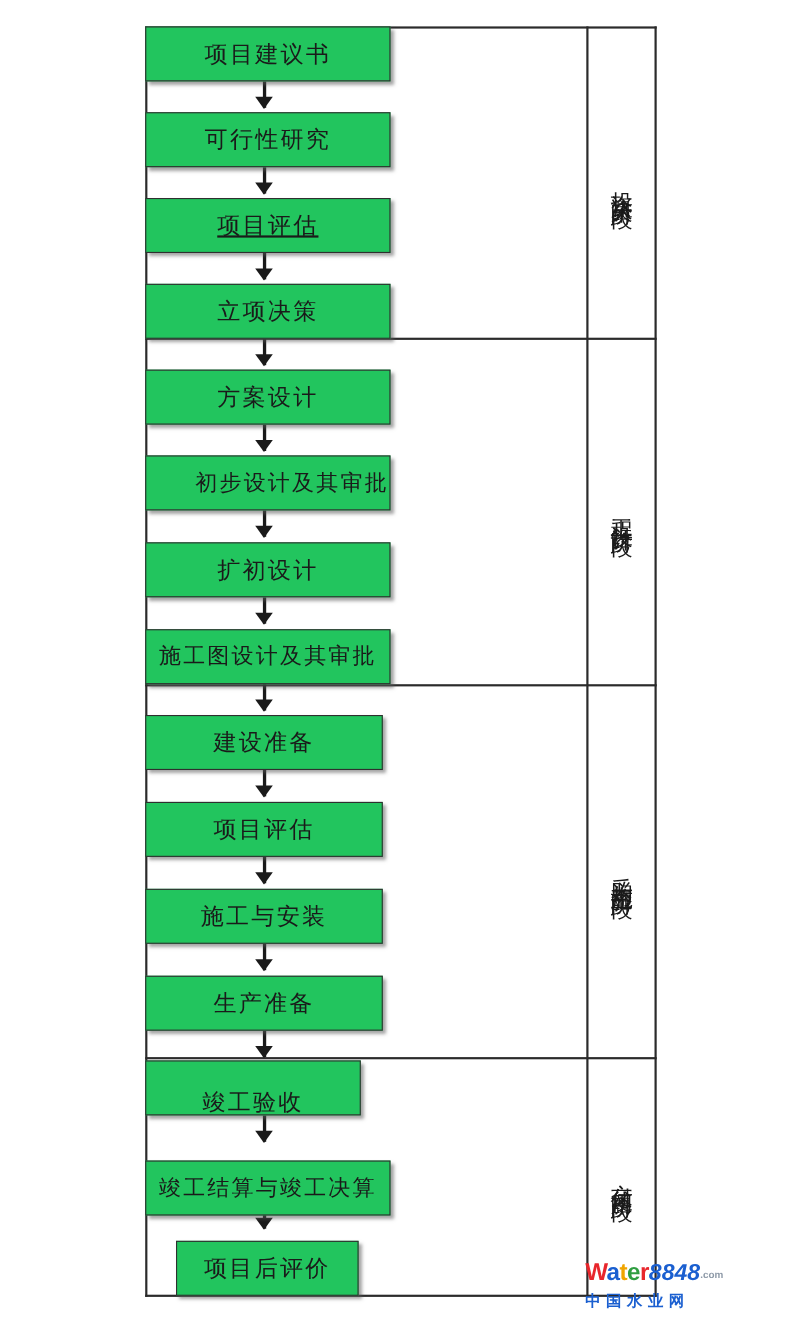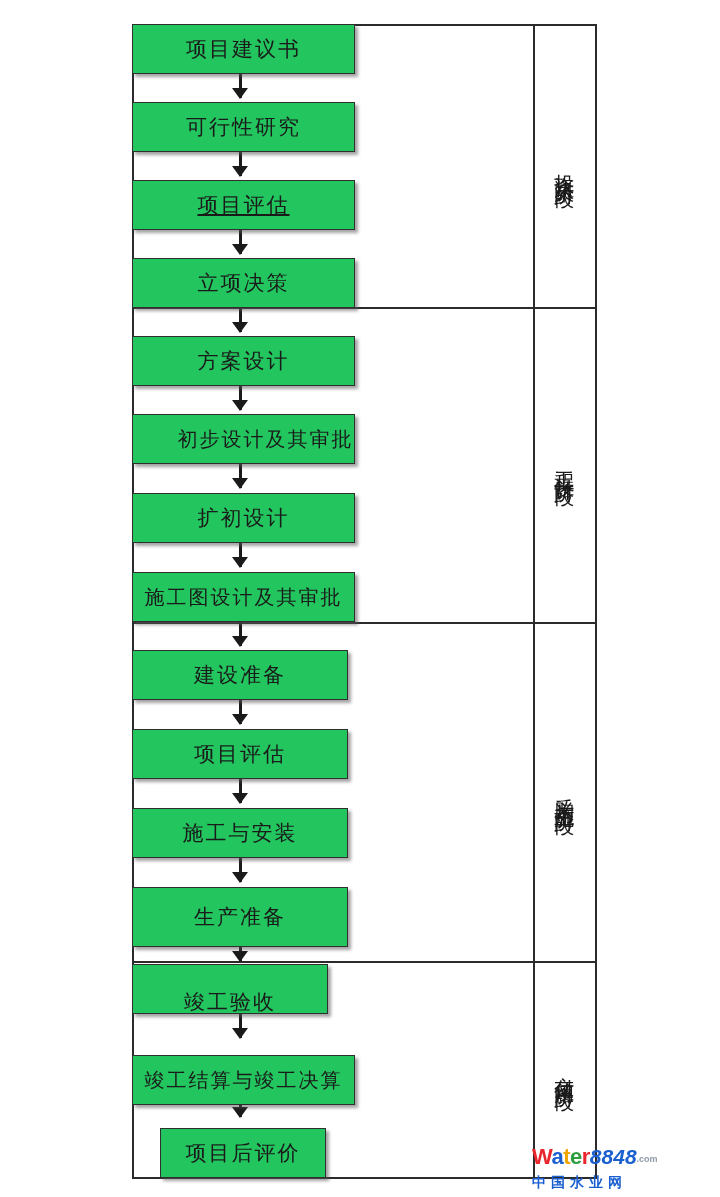--- a/index.html
+++ b/index.html
@@ -162,21 +162,21 @@
   </div>
   <div class="node" style="left:132px;top:650px;width:216px;height:50px;font-size:21px;">
     <span>建设准备</span>
   </div>
   <div class="node" style="left:132px;top:729px;width:216px;height:50px;font-size:21px;">
     <span>项目评估</span>
   </div>
   <div class="node" style="left:132px;top:808px;width:216px;height:50px;font-size:21px;">
     <span>施工与安装</span>
   </div>
-  <div class="node" style="left:132px;top:887px;width:216px;height:60px;font-size:21px;">
+  <div class="node" style="left:132px;top:887px;width:216px;height:50px;font-size:21px;">
     <span>生产准备</span>
   </div>
   <div class="node" style="left:132px;top:964px;width:196px;height:50px;font-size:21px;align-items:flex-end;">
     <span>竣工验收</span>
   </div>
   <div class="node" style="left:132px;top:1043px;width:223px;height:50px;font-size:20px;margin-top:12px;">
     <span>竣工结算与竣工决算</span>
   </div>
   <div class="node" style="left:160px;top:1128px;width:166px;height:50px;font-size:21px;">
     <span>项目后评价</span>

